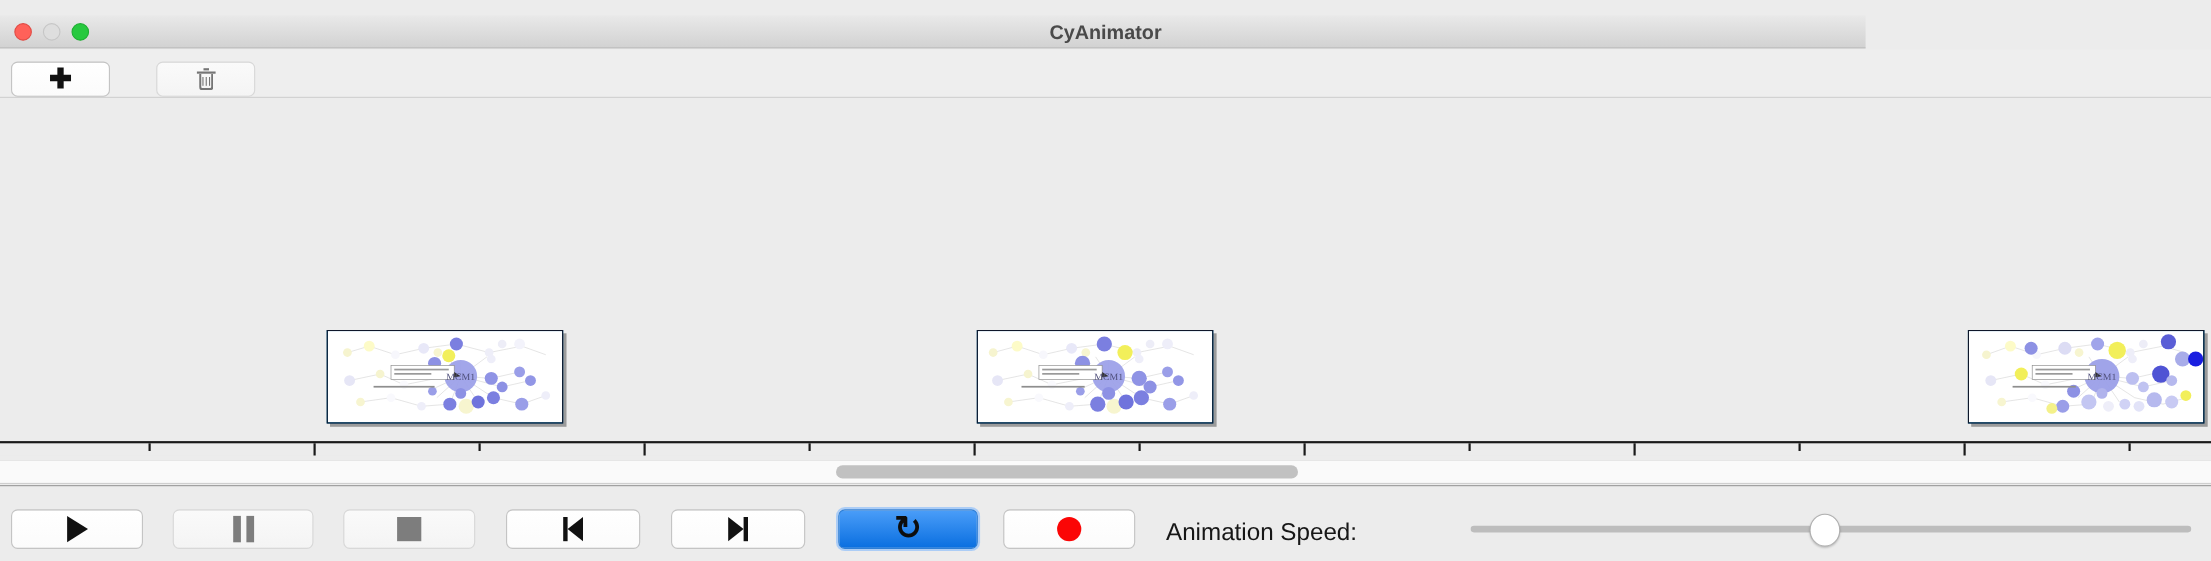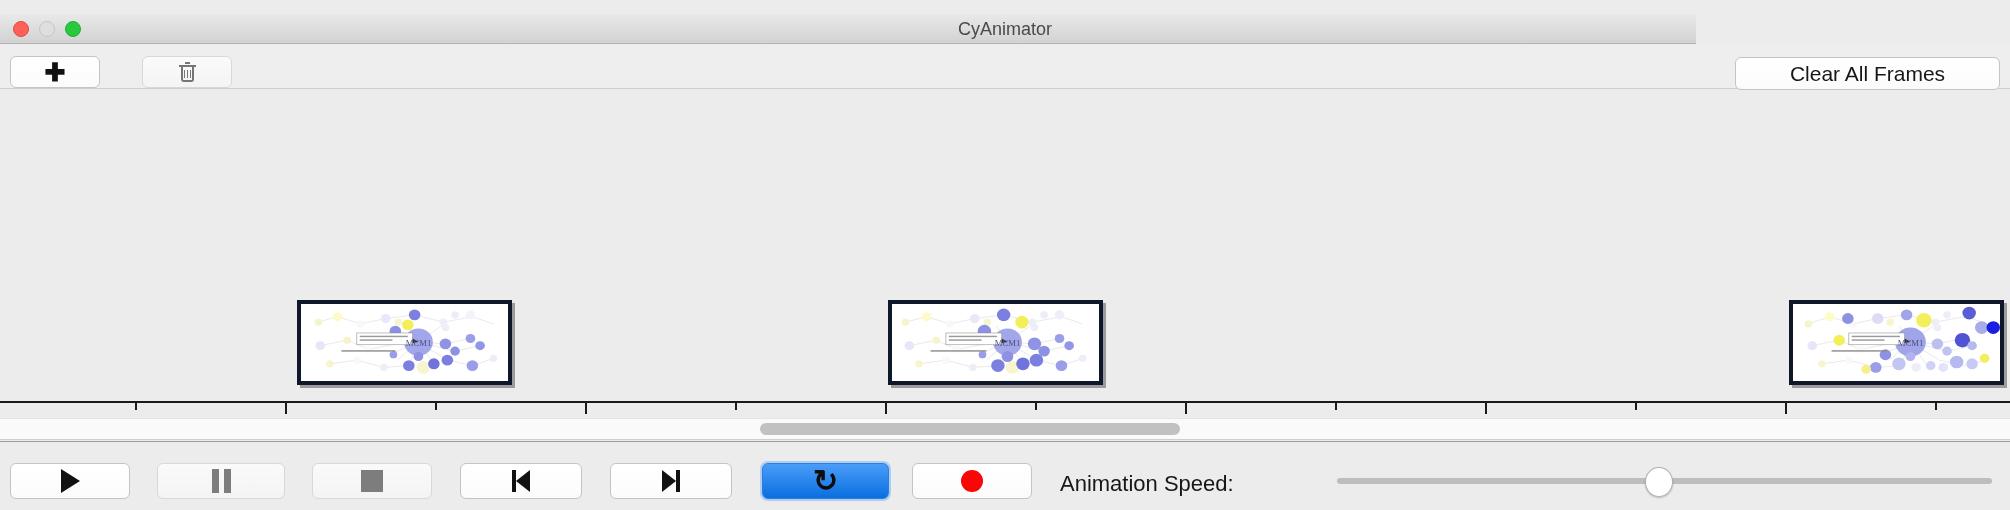--- a/index.html
+++ b/index.html
@@ -44,20 +44,21 @@
   .bg-strip .slash {
     position: absolute; top: 0; width: 12px; height: 14px;
     border-left: 2px solid #b0b0b0; transform: skewX(-18deg);
   }
 
   
   .titlebar {
     position: absolute; left: 0; top: 14px; width: 1696px; height: 30px;
     background: linear-gradient(#e9e9e9, #d2d2d2);
     border-bottom: 1px solid #b4b4b4;
+    font-weight: bold;
   }
   .traffic { position: absolute; left: 13px; top: 7px; display: flex; gap: 10px; }
   .tl { width: 16px; height: 16px; border-radius: 50%; }
   .tl.red    { background: #ff6159; border: 1px solid #e04b44; }
   .tl.yellow { background: #dedede; border: 1px solid #c6c6c6; }
   .tl.green  { background: #27c93f; border: 1px solid #1faf33; }
   .win-title {
     position: absolute; left: 0; top: 0; width: 2010px; height: 30px;
     line-height: 30px; text-align: center;
     font-size: 18px; color: #4a4a4a;
@@ -112,21 +113,21 @@
 
   
   .timeline {
     position: absolute; left: 0; top: 90px; width: 2010px; height: 324px;
     background: #ececec; overflow: hidden;
   }
 
   .frame {
     position: absolute;
     background: #0369a1;
-    border: 4px solid #0f172a;
+    border: 1px solid #0f172a;
     box-shadow: 3px 3px 0 rgba(90,90,90,.55);
     overflow: hidden;
   }
   .frame .graph { position: absolute; left: 0; top: 0; width: 100%; height: 100%; }
 
   
   .axis-line {
     position: absolute; left: 0; top: 311px; width: 2010px; height: 2px;
     background: #1a1a1a;
   }
@@ -220,23 +221,20 @@
     <span class="trash-icon">
       <i class="hdl"></i>
         <i class="lid"></i>
         <i class="body"></i>
       <i class="r1"></i>
         <i class="r2"></i>
         <i class="r3"></i>
     </span>
   </div>
 
-  <div class="btn" id="clear-all-btn">
-    <span>Clear All Frames</span>
-  </div>
 
   <div class="timeline">
 
     <div class="frame" style="left:297px;top:210px;width:215px;height:85px;">
       <svg class="graph" viewBox="0 0 215 85" preserveAspectRatio="none">
         <rect width="215" height="85" fill="#ffffff"></rect>
         <g stroke="#cfcfcf" stroke-width="0.5">
           <path d="M18 20 L38 14 M38 14 L62 22 M62 22 L88 16 M88 16 L118 12
                    M118 12 L148 20 M148 20 L178 14 M178 14 L200 22
                    M20 46 L48 40 M48 40 L70 50 M70 50 L100 44

